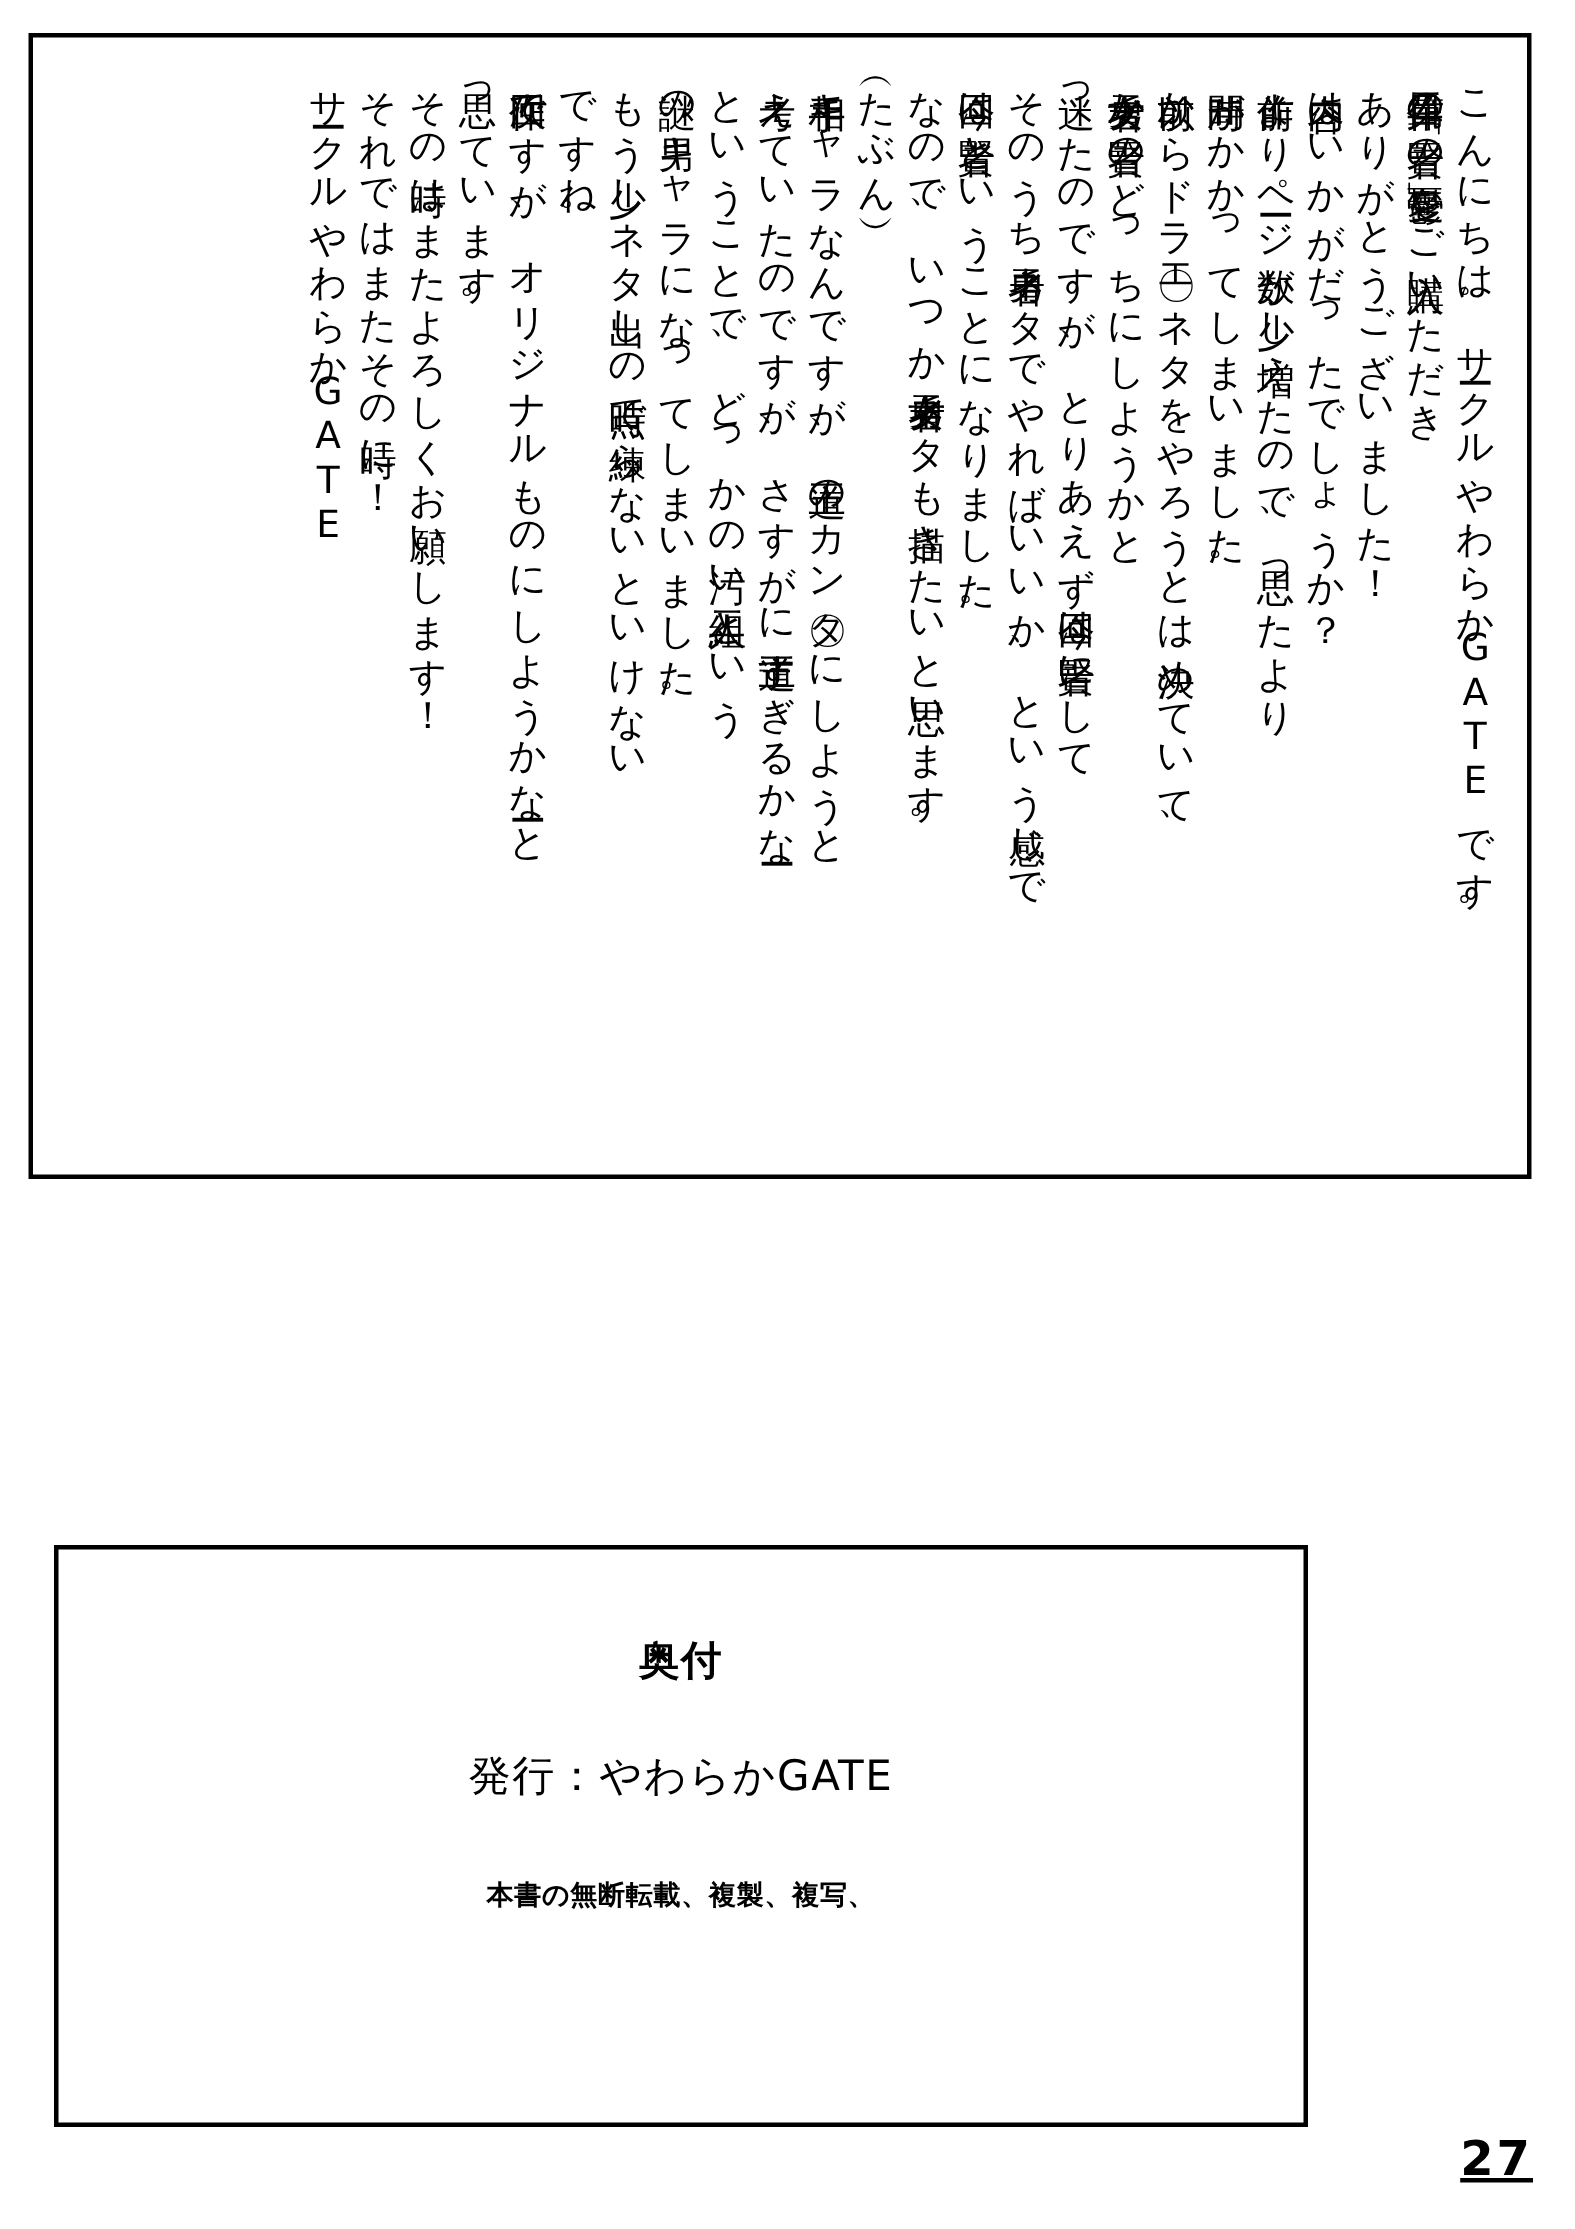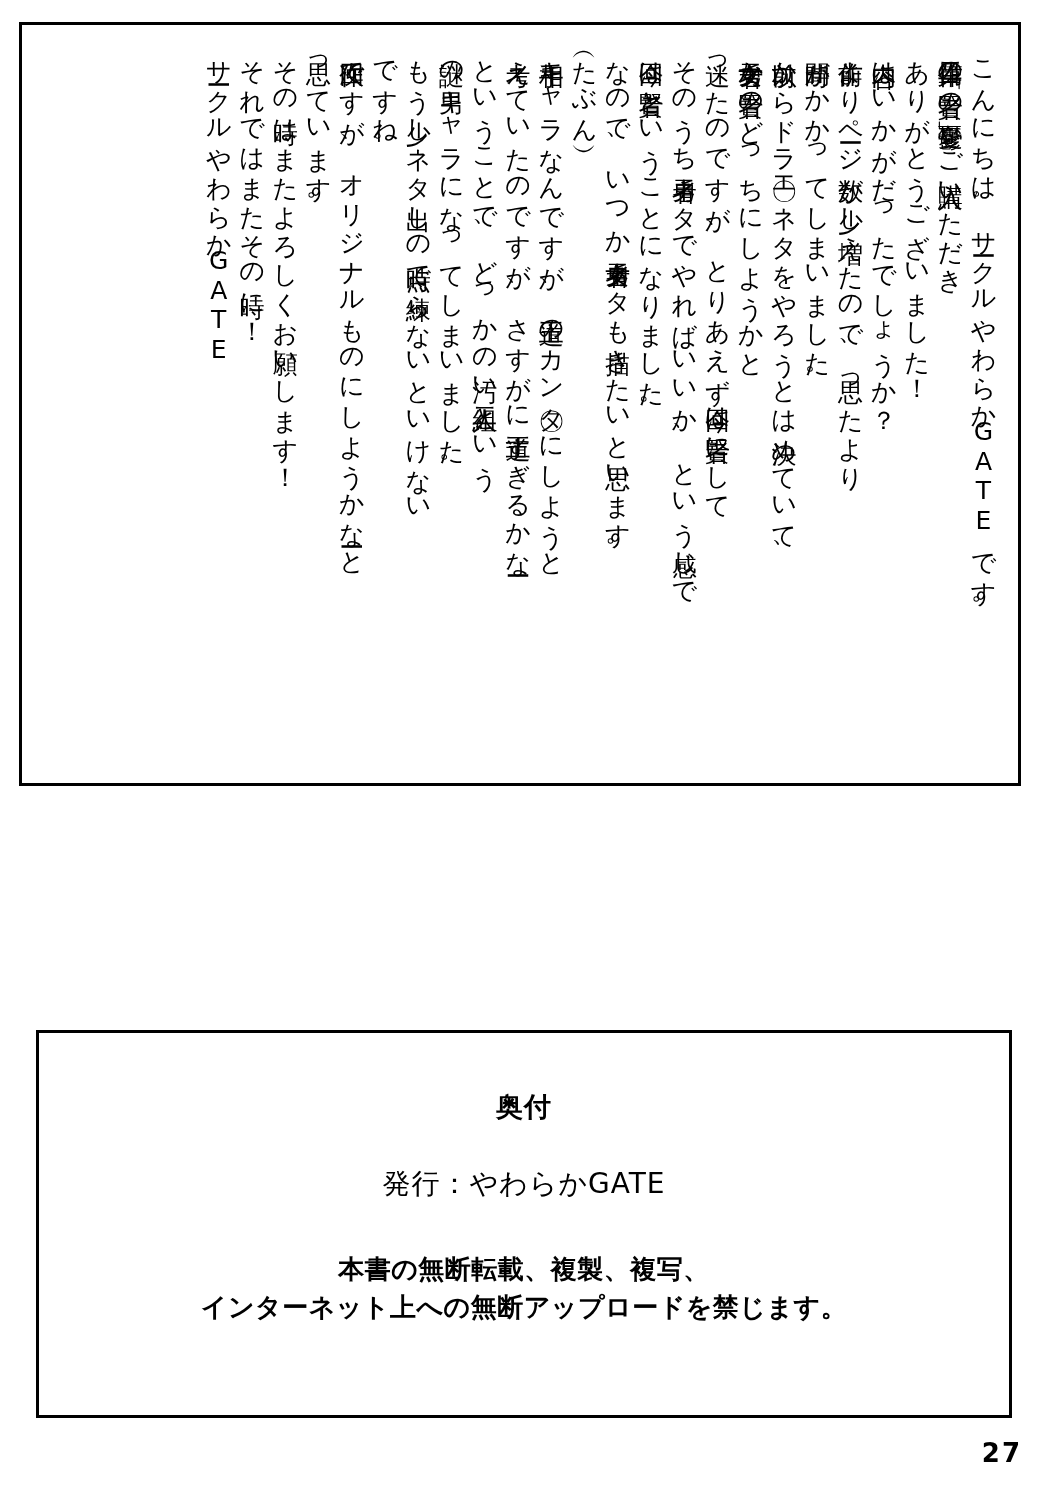--- a/index.html
+++ b/index.html
@@ -51,21 +51,21 @@
   }
   .v-col.short {
     align-self: flex-start;
   }
 
   
   .colophon-box {
     position: absolute;
     left: 36px;
     top: 1030px;
-    width: 976px;
+    width: 836px;
     height: 388px;
     border: 3px solid #000000;
     box-sizing: border-box;
     background: #ffffff;
     display: flex;
     flex-direction: column;
     align-items: center;
     padding-top: 56px;
   }
   .colophon-title {
@@ -78,36 +78,37 @@
   .colophon-line {
     font-family: "DejaVu Sans", "Liberation Sans", sans-serif;
     font-weight: normal;
     font-size: 28px;
     letter-spacing: 1px;
     margin-bottom: 34px;
   }
   .colophon-notice {
     font-family: "DejaVu Sans", "Liberation Sans", sans-serif;
     font-weight: bold;
-    font-size: 26px;
+    font-size: 18px;
     letter-spacing: 0.5px;
     text-align: center;
     line-height: 1.45;
     margin-top: 14px;
   }
 
   
   .page-number {
     position: absolute;
     right: 28px;
-    bottom: 18px;
+    bottom: 28px;
     font-family: "DejaVu Sans", "Liberation Sans", sans-serif;
-    font-size: 26px;
+    font-size: 32px;
     font-weight: bold;
     letter-spacing: 2px;
+    text-decoration: underline;
   }
 </style>
 </head>
 <body>
 
 <div class="afterword-box">
   <div class="vertical-text-wrap">
     <div class="v-col">こんにちは。サークルやわらかGATEです。</div>
     <div class="v-col">第二作目の「賢者の憂鬱」をご購入いただき</div>
     <div class="v-col">ありがとうございました！</div>
@@ -133,17 +134,16 @@
     <div class="v-col">それではまたその時に！</div>
     <div class="v-col short">サークルやわらかGATE</div>
   </div>
 </div>
 
 <div class="colophon-box">
   <div class="colophon-title">奥付</div>
   <div class="colophon-line">発行：やわらかGATE</div>
   <div class="colophon-notice">
     <div>本書の無断転載、複製、複写、</div>
-    <div>インターネット上への無断アップロードを禁じます。</div>
   </div>
 </div>
 
 <div class="page-number">27</div>
 
 </body></html>

